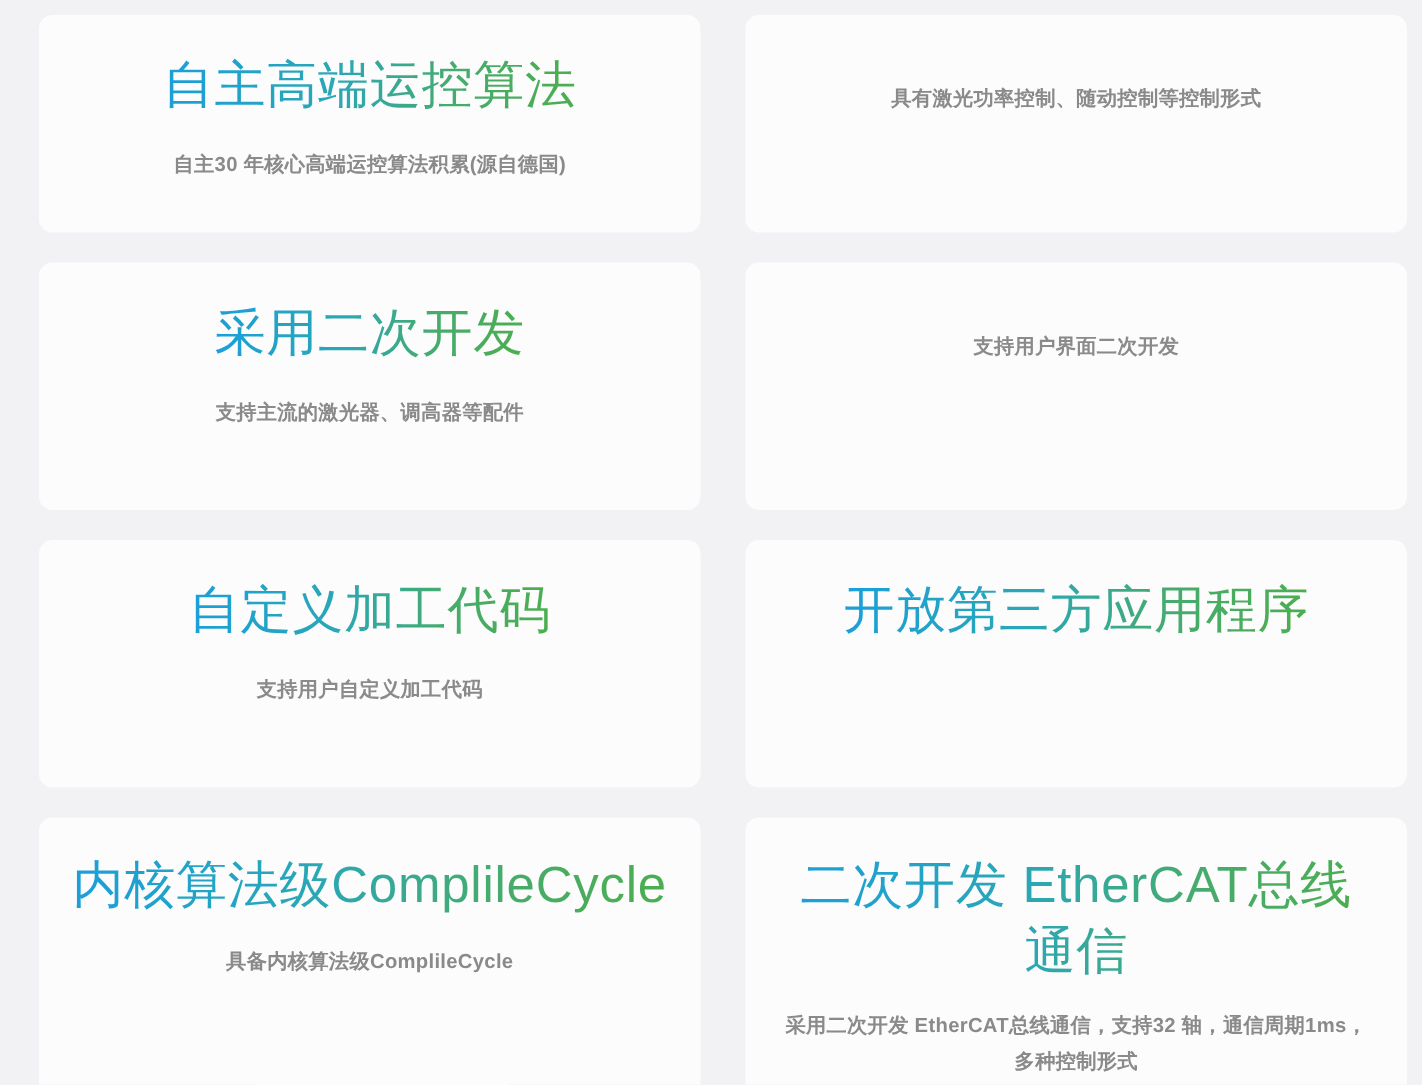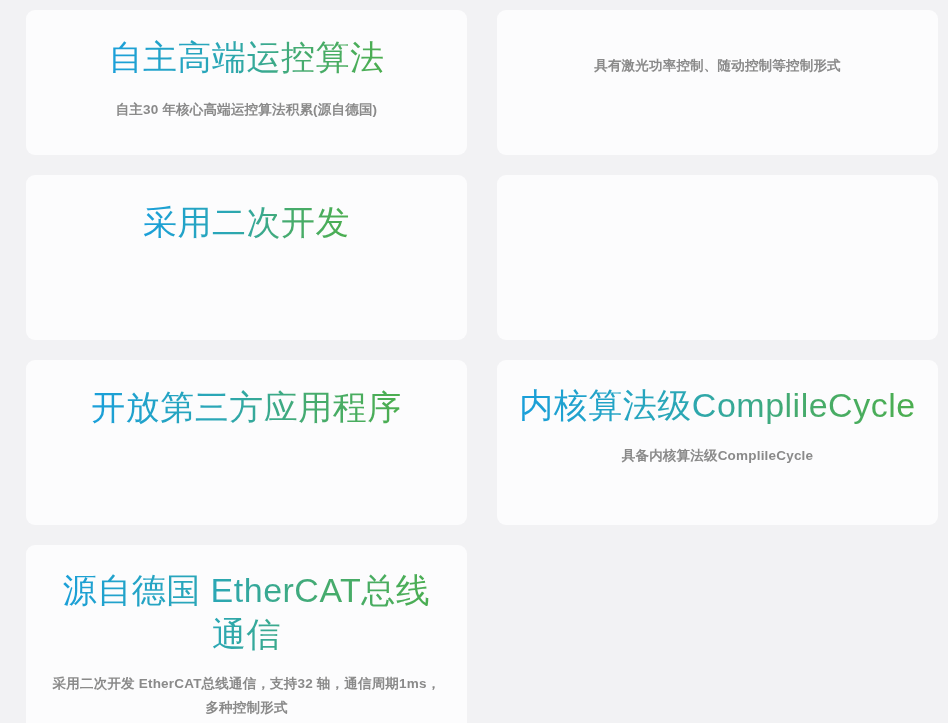--- a/index.html
+++ b/index.html
@@ -83,33 +83,39 @@
     <h2 class="card-title">自主高端运控算法</h2>
     <p class="card-subtitle">自主30 年核心高端运控算法积累(源自德国)</p>
   </section>
 
   <section class="feature-card">
     <p class="card-subtitle">具有激光功率控制、随动控制等控制形式</p>
   </section>
 
   <section class="feature-card">
     <h2 class="card-title">采用二次开发</h2>
+    <p class="card-subtitle">支持主流的激光器、调高器等配件</p>
   </section>
 
   <section class="feature-card">
+    <p class="card-subtitle">支持用户界面二次开发</p>
   </section>
 
+  <section class="feature-card">
+    <h2 class="card-title">自定义加工代码</h2>
+    <p class="card-subtitle">支持用户自定义加工代码</p>
+  </section>
 
   <section class="feature-card">
     <h2 class="card-title">开放第三方应用程序</h2>
   </section>
 
   <section class="feature-card tall">
     <h2 class="card-title">内核算法级ComplileCycle</h2>
     <p class="card-subtitle">具备内核算法级ComplileCycle</p>
   </section>
 
   <section class="feature-card tall">
-    <h2 class="card-title wrap">源自德国 EtherCAT总线通信</h2>
+    <h2 class="card-title wrap">二次开发 EtherCAT总线通信</h2>
     <p class="card-subtitle">采用二次开发 EtherCAT总线通信，支持32 轴，通信周期1ms，多种控制形式</p>
   </section>
 
 </main>
 
 </body></html>

